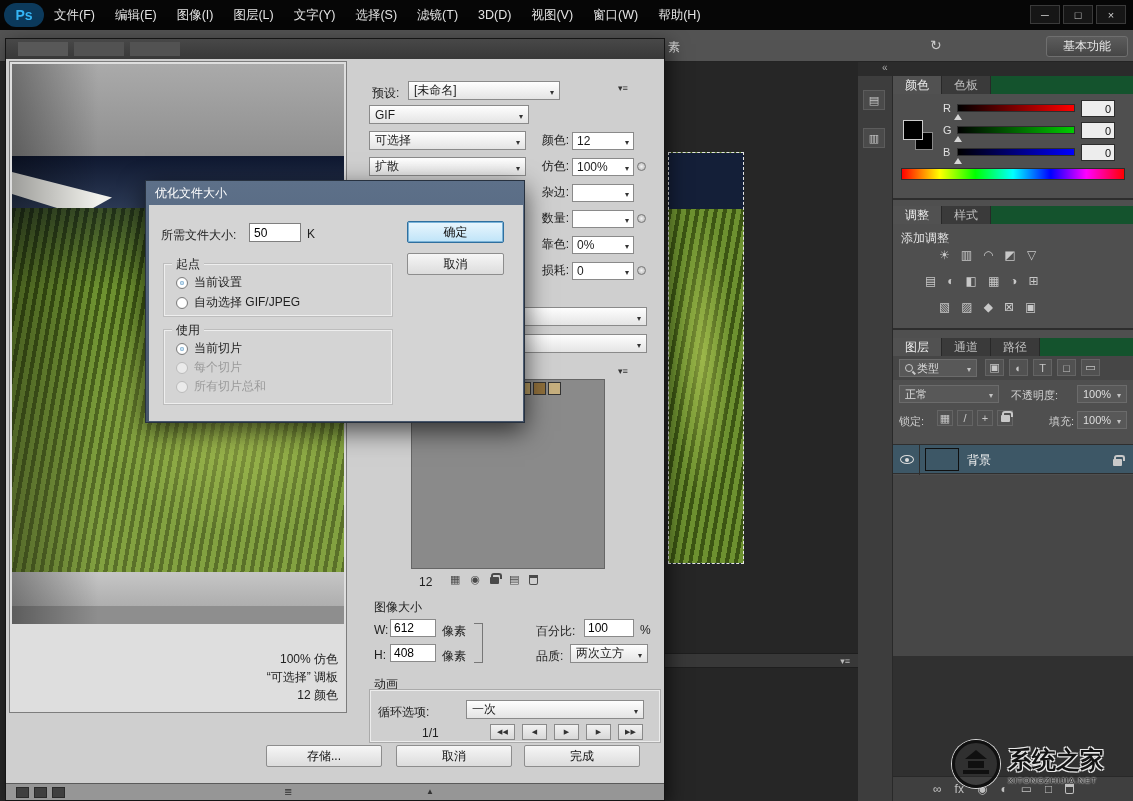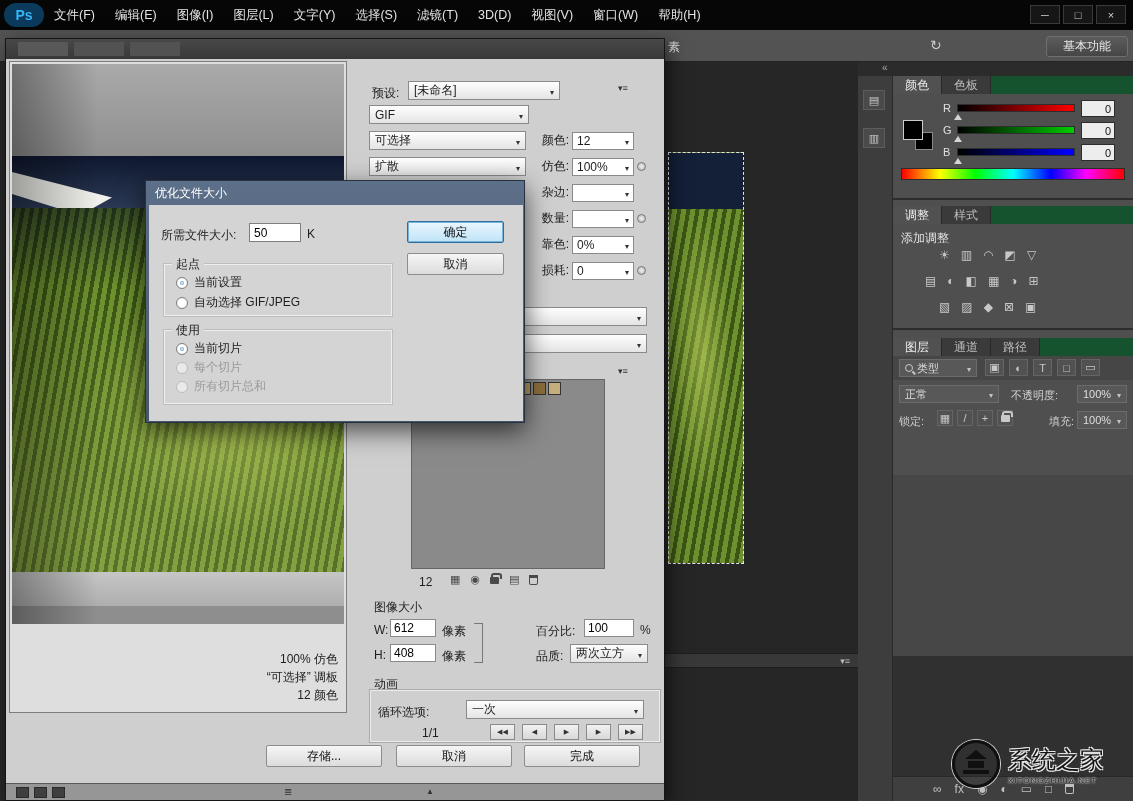--- a/index.html
+++ b/index.html
@@ -61,21 +61,21 @@
 .ico-lock::before{content:"";position:absolute;left:1px;top:-4px;width:7px;height:4px;border:2px solid #c9c9c9;border-bottom:none;border-radius:3px 3px 0 0}
 .ico-lock.dark{background:#4a4a4a}
 .ico-lock.dark::before{border-color:#4a4a4a}
 .ico-trash{width:9px;height:10px;border:1px solid currentColor;border-top:3px solid currentColor;border-radius:0 0 2px 2px;display:inline-block}
 .eye{width:14px;height:9px;border:1px solid #dcdcdc;border-radius:50%;position:relative}
 .eye::after{content:"";position:absolute;left:4px;top:1.5px;width:4px;height:4px;border-radius:50%;background:#dcdcdc}
 .ico-mag{width:8px;height:8px;border:1.5px solid #c9c9c9;border-radius:50%;position:relative;margin-right:4px;flex:none}
 .ico-mag::after{content:"";position:absolute;left:6px;top:6.5px;width:4px;height:1.5px;background:#c9c9c9;transform:rotate(45deg)}
 .strip-ico{position:absolute;width:22px;height:20px;background:#4a4a4a;border:1px solid #5c5c5c;display:flex;align-items:center;justify-content:center;color:#c8c8c8;font-size:11px}
 
-.wm-title{font-size:24px;font-weight:normal;color:#141414;
+.wm-title{font-size:24px;font-weight:bold;color:#141414;
   text-shadow:-1px -1px 0 #e8e8e8,1px -1px 0 #e8e8e8,-1px 1px 0 #e8e8e8,1px 1px 0 #e8e8e8}
 .wm-sub{font-size:8px;letter-spacing:1px;color:#1d1d1d;text-shadow:0 0 2px #fff,0 0 2px #fff}
 .wm-logo{width:48px;height:48px;border-radius:50%;border:3px solid #101010;box-shadow:0 0 0 1px #d8d8d8;flex:none}
 .wm-roof{width:0;border-left:11px solid transparent;border-right:11px solid transparent;border-bottom:9px solid #101010;margin:7px auto 0}
 .wm-body{width:16px;height:7px;background:#101010;margin:2px auto 0}
 .wm-base{width:26px;height:4px;background:#101010;margin:2px auto 0}
 </style>
 </head>
 <body>
 
@@ -211,20 +211,27 @@
       <span class="lico" style="width:16px;height:16px">+</span>
       <span class="lico" style="width:16px;height:16px">
           <span class="ico-lock"></span>
         </span>
     </div>
     <span class="abs" style="left:156px;top:338px;font-size:11px;color:#cfcfcf">填充:</span>
     <div class="pdd abs" style="left:184px;top:335px;width:50px;height:18px">
       <span>100%</span>
         <span class="arr"></span>
     </div>
+    <div class="abs" style="left:0;top:368px;width:240px;height:30px;background:#3d5766;border-top:1px solid #2e2e2e;border-bottom:1px solid #2e2e2e">
+      <div class="eye abs" style="left:7px;top:10px"></div>
+      <div class="abs" style="left:26px;top:0;width:1px;height:30px;background:#2e2e2e"></div>
+      <div class="abs" style="left:32px;top:3px;width:34px;height:23px;border:1px solid #101010;background:linear-gradient(#1c2a44 0 30%,#52701f 30% 68%,#9cb câ?"></div>
+      <span class="abs" style="left:74px;top:7px;color:#efefef">背景</span>
+      <span class="abs" style="left:220px;top:10px"><span class="ico-lock"></span></span>
+    </div>
     <div class="abs" style="left:0;top:399px;width:240px;height:181px;background:#474747"></div>
     <div class="abs" style="left:0;top:580px;width:240px;height:120px;background:#303030"></div>
     <div class="abs flex" style="left:0;top:700px;width:240px;height:25px;background:#3f3f3f;border-top:1px solid #282828;gap:13px;padding-left:40px;color:#c0c0c0">
       <span>∞</span>
       <span>fx</span>
       <span>◉</span>
       <span>◐</span>
       <span>▭</span>
       <span>□</span>
       <span class="ico-trash"></span>

